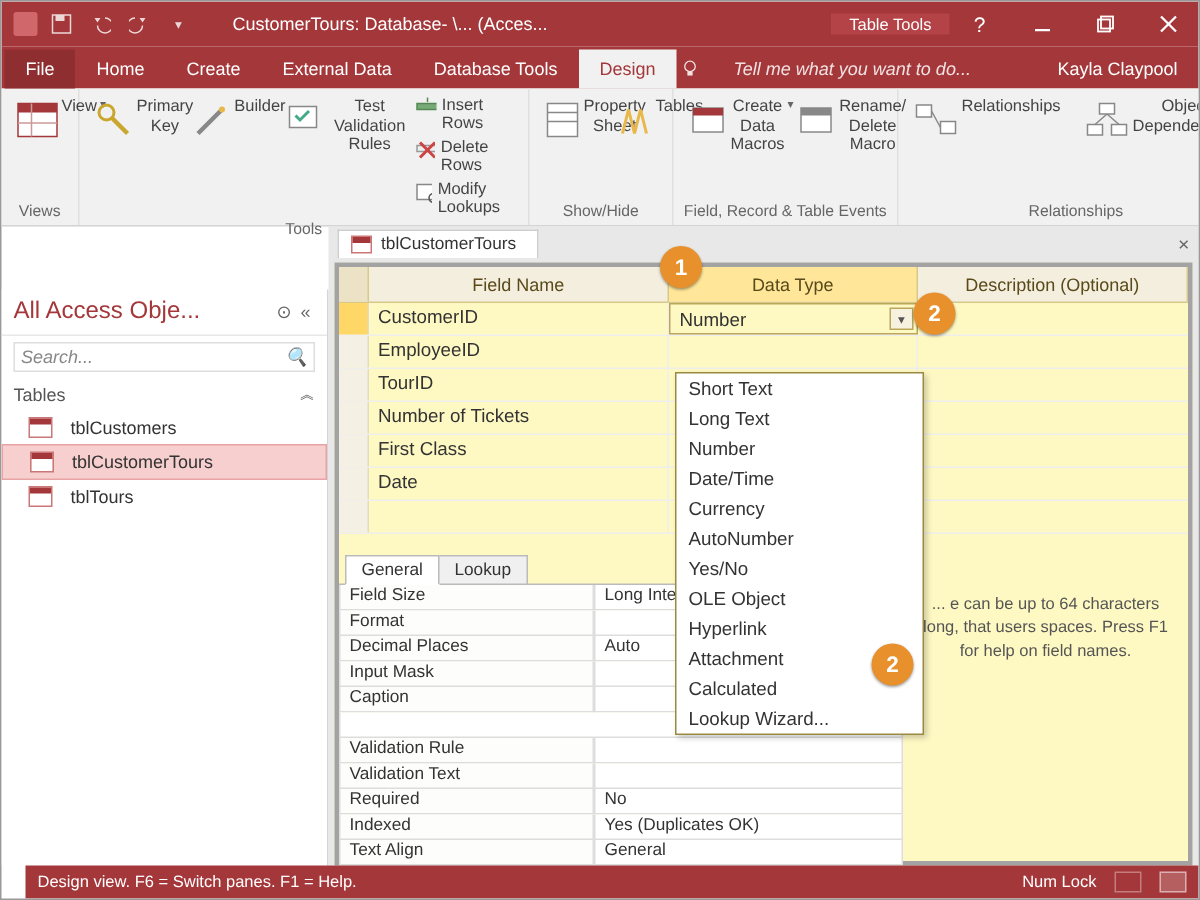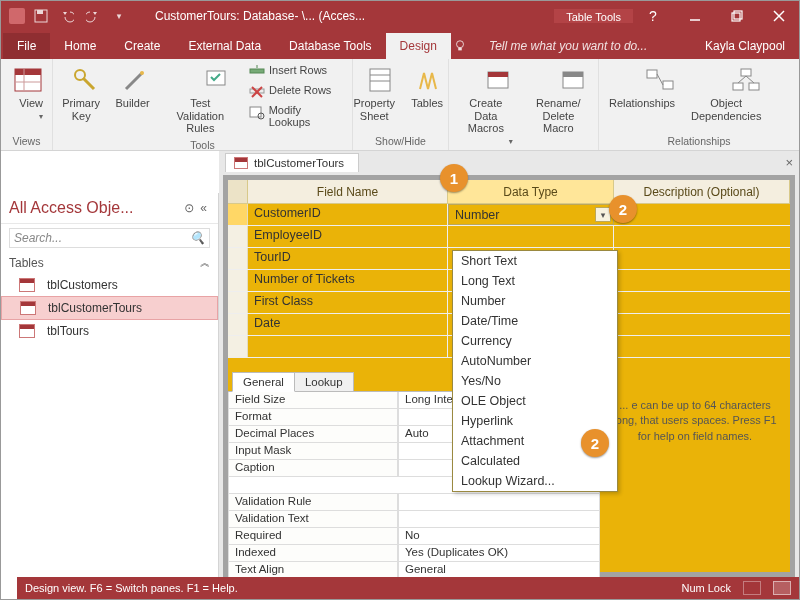--- a/index.html
+++ b/index.html
@@ -23,21 +23,21 @@
 .rtab.active { background: #f1f1f1; color: #a4373a; }
 .tellme { padding: 6px 2px; display: flex; align-items: center; gap: 22px; opacity: .85; font-style: italic; }
 .tellme .bulb { width: 14px; height: 14px; }
 .signin { margin-left: auto; padding: 6px 14px; }
 
 
 .ribbon { height: 92px; background: #f1f1f1; border-bottom: 1px solid #d4d4d4; display: flex; }
 .rgroup { border-right: 1px solid #e0e0e0; display: flex; flex-direction: column; justify-content: space-between; padding: 4px 6px 0; }
 .rgroup-label { text-align: center; font-size: 10.5px; color: #666; padding: 2px 0 3px; }
 .rgroup-body { display: flex; align-items: flex-start; gap: 8px; flex: 1; }
-.bigbtn { display: flex; flex-direction: column; align-items: flex-end; gap: 2px; padding: 2px 4px; min-width: 40px; }
+.bigbtn { display: flex; flex-direction: row; align-items: flex-start; gap: 2px; padding: 2px 4px; min-width: 40px; }
 .bigbtn .ico { width: 30px; height: 30px; display: flex; align-items: center; justify-content: center; }
 .bigbtn .lbl { font-size: 11px; text-align: center; line-height: 1.15; color: #444; }
 .smallrows { display: flex; flex-direction: column; gap: 2px; font-size: 11px; color: #444; }
 .smallrow { display: flex; gap: 4px; padding: 1px 2px; }
 .smallrow .mico { width: 16px; height: 16px; }
 
 
 .workarea { position: absolute; top: 150px; bottom: 22px; left: 0; right: 0; display: flex; }
 .nav { width: 218px; background: #fff; border-right: 1px solid #d4d4d4; display: flex; flex-direction: column; margin-top: 42px; }
 .nav-hdr { display: flex; align-items: center; padding: 6px 8px; border-bottom: 1px solid #e8e8e8; }
@@ -49,21 +49,21 @@
 .nav-cat .caret { margin-left: auto; font-size: 10px; }
 .nav-item { display: flex; align-items: flex-start; gap: 12px; padding: 4px 10px 4px 18px; font-size: 12px; color: #333; }
 .nav-item.sel { background: #f7cfcf; border: 1px solid #e8a3a5; }
 .tblico { width: 16px; height: 14px; background: linear-gradient(#fff,#fff); border: 1px solid #c77; display: grid; grid-template-rows: 4px 1fr; }
 .tblico::before { content: ""; background: #a4373a; }
 
 
 .main { flex: 1; background: #e8e8e8; position: relative; }
 .doc-tab { position: absolute; top: 2px; left: 6px; background: #fff; border: 1px solid #ccc; border-bottom: none; padding: 3px 14px 3px 8px; font-size: 11.5px; display: flex; align-items: center; gap: 6px; }
 .close-x { position: absolute; top: 4px; right: 6px; color: #666; font-size: 13px; }
-.grid-wrap { position: absolute; top: 24px; left: 4px; right: 4px; bottom: 0; background: #eab308; border: 5px solid #a3a3a3; }
+.grid-wrap { position: absolute; top: 24px; left: 4px; right: 4px; bottom: 0; background: #fef9c3; border: 3px solid #a3a3a3; }
 .colhdrs { display: flex; height: 24px; background: #f4eedf; border-bottom: 1px solid #d8c98a; font-size: 12px; }
 .colhdrs div { border-right: 1px solid #d8c98a; display: flex; align-items: center; justify-content: center; color: #5a4a1a; }
 .ch-sel { width: 20px; background: #ece3c7; }
 .ch-fn { width: 200px; }
 .ch-dt { width: 166px; background: #ffe699; }
 .ch-desc { flex: 1; }
 .grid-rows { }
 .grow { display: flex; height: 22px; border-bottom: 1px solid #eee; font-size: 12.5px; }
 .grow .rsel { width: 20px; background: #f4f0e3; border-right: 1px solid #e4dcc0; }
 .grow.active .rsel { background: #ffd766; }

